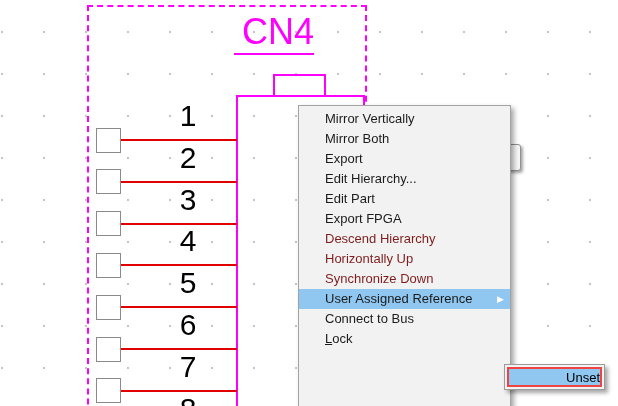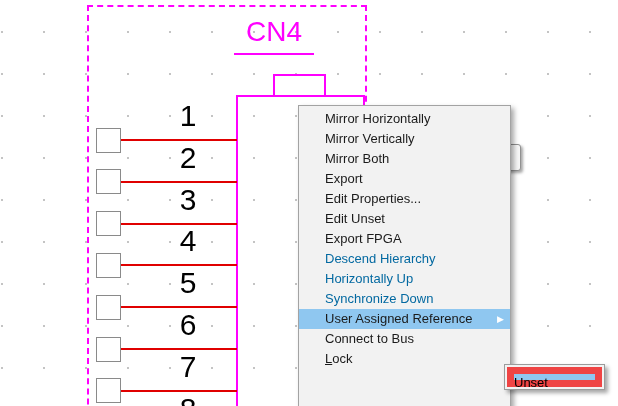--- a/index.html
+++ b/index.html
@@ -13,21 +13,21 @@
     font-family:"Liberation Sans", sans-serif;
   }
 
   
   .selection-rect {
     position:absolute; left:87px; top:5px; width:280px; height:460px;
     border:2px dashed #ff00ff; z-index:1;
   }
   .ref-label {
     position:absolute; left:234px; top:14px; width:80px; height:41px;
-    text-align:center; font-size:28px; line-height:36px; color:#ff00ff;
+    text-align:right; font-size:36px; line-height:36px; color:#ff00ff;
     border-bottom:2px solid #ff00ff; z-index:2;
   }
   .comp-body {
     position:absolute; left:236px; top:95px; width:129px; height:380px;
     border:2px solid #ff00ff; z-index:2;
   }
   .comp-notch {
     position:absolute; left:273px; top:74px; width:53px; height:23px;
     border:2px solid #ff00ff; border-bottom:none; z-index:2;
   }
@@ -50,39 +50,39 @@
     position:absolute; left:298px; top:105px; width:213px; height:330px;
     background:#f2f2f2; border:1px solid #a3a3a3;
     box-shadow:3px 3px 5px rgba(0,0,0,.35);
     padding-top:3px; z-index:10;
   }
   .menu-item {
     position:relative; height:20px; line-height:20px;
     padding-left:26px; font-size:13px; color:#1b1b1b;
     white-space:nowrap; cursor:default;
   }
-  .menu-item[data-state="disabled"] { color:#0369a1; }
+  .menu-item[data-state="disabled"] { color:#7f1d1d; }
   .menu-item[data-state="highlighted"] { background:#8fc7f0; }
   .menu-item .arrow {
     visibility:hidden; position:absolute; right:6px; top:0;
     font-size:9px; color:#ffffff; line-height:20px;
   }
   .menu-item[data-submenu="true"] .arrow { visibility:visible; }
   .menu-item u { text-decoration:underline; }
 
   
   .submenu {
     position:absolute; left:504px; top:364px; width:101px; height:26px;
     background:#f2f2f2; border:1px solid #9b9b9b;
     box-shadow:3px 3px 4px rgba(0,0,0,.35);
     padding:2px; z-index:20;
   }
   .submenu-item {
-    height:100%; background:#8fc7f0; border:7px solid #ef4444;
-    font-size:13px; color:#000; text-align:left; line-height:18px;
+    height:100%; background:#8fc7f0; border:2px solid #ef4444;
+    font-size:13px; color:#000; text-align:right; line-height:18px;
     cursor:default;
   }
 </style>
 </head>
 <body>
 
 <div class="screen">
 
   <div class="selection-rect"></div>
 
@@ -138,47 +138,43 @@
       <div class="pin-row" style="--i: 7;">
         <div class="pin-number">8</div>
 
       </div>
     </div>
 
   <div class="side-tab"></div>
 
   <div class="context-menu">
 
-      <div class="menu-item" data-state="enabled" style="--i: 0;">
-        <span class="item-label">Mirror Horizontally</span>
-        
-      </div>
 
       <div class="menu-item" data-state="enabled" style="--i: 1;">
         <span class="item-label">Mirror Vertically</span>
         
       </div>
 
       <div class="menu-item" data-state="enabled" style="--i: 2;">
         <span class="item-label">Mirror Both</span>
         
       </div>
 
       <div class="menu-item" data-state="enabled" style="--i: 3;">
         <span class="item-label">Export</span>
         
       </div>
 
       <div class="menu-item" data-state="enabled" style="--i: 4;">
-        <span class="item-label">Edit Properties...</span>
+        <span class="item-label">Edit Hierarchy...</span>
         
       </div>
 
       <div class="menu-item" data-state="enabled" style="--i: 5;">
-        <span class="item-label">Edit Unset</span>
+        <span class="item-label">Edit Part</span>
         
       </div>
 
       <div class="menu-item" data-state="enabled" style="--i: 6;">
         <span class="item-label">Export FPGA</span>
         
       </div>
 
 
       <div class="menu-item" data-state="disabled" style="--i: 8;">

